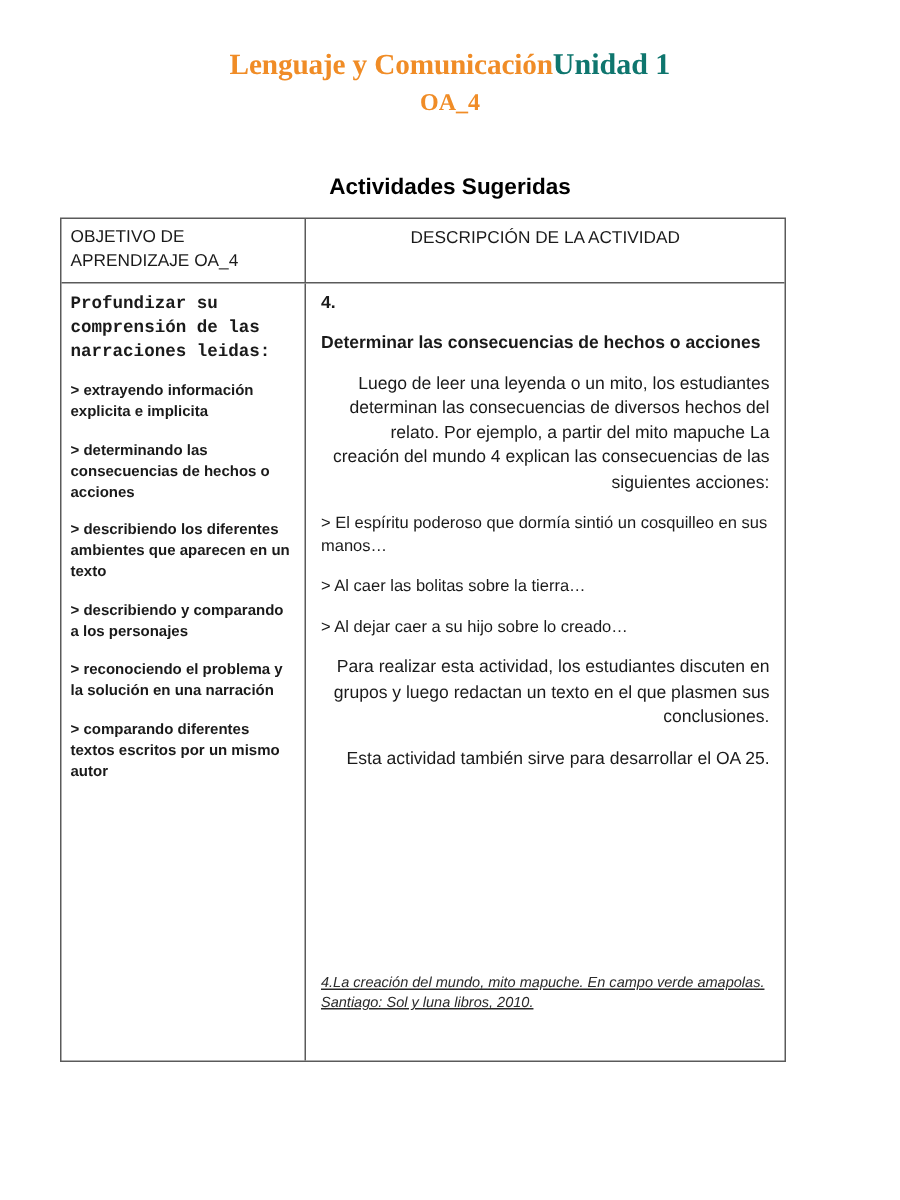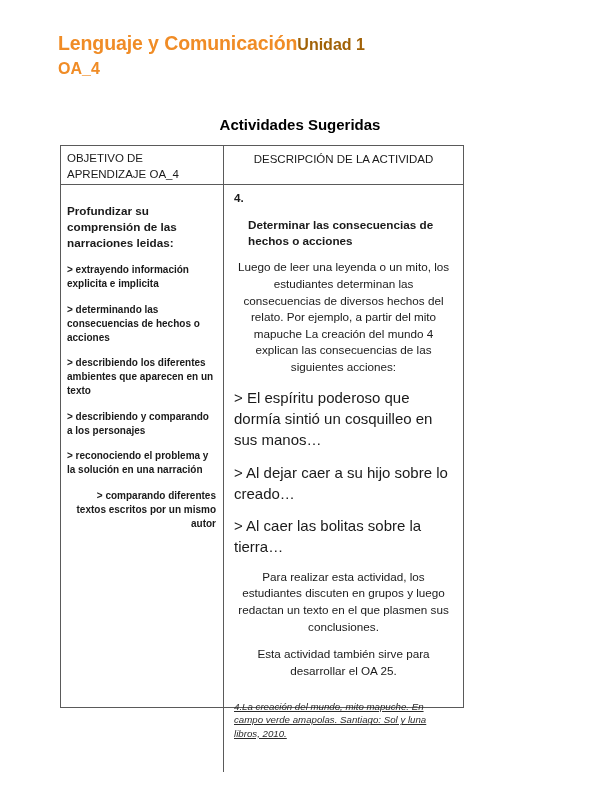--- a/index.html
+++ b/index.html
@@ -28,38 +28,39 @@
   
   .doc-header {
     position: absolute;
     left: 58px;
     top: 32px;
     width: 484px;
     height: 56px;
   }
   .hdr-row {
     display: flex;
-    justify-content: flex-start;
+    justify-content: center;
     align-items: baseline;
     width: 100%;
+    font-family: Liberation Serif, serif;
   }
   .hdr-row-1 { height: 26px; }
   .hdr-row-2 { height: 24px; margin-top: 2px; }
 
   .subject-title {
     font-size: 19.5px;
     font-weight: bold;
     color: #F08C26;
     letter-spacing: -0.1px;
     white-space: nowrap;
   }
   .unit-label {
-    font-size: 16px;
-    font-weight: bold;
-    color: #a16207;
+    font-size: 20px;
+    font-weight: bold;
+    color: #0f766e;
     white-space: nowrap;
   }
   .grade-title {
     font-size: 17px;
     font-weight: bold;
     color: #111111;
     white-space: nowrap;
   }
   .oa-label {
     font-size: 16px;
@@ -76,23 +77,23 @@
     width: 484px;
     text-align: center;
     font-size: 15px;
     font-weight: bold;
     color: #000000;
   }
 
   
   .act-table {
     position: absolute;
-    left: 60px;
+    left: 40px;
     top: 145px;
-    width: 404px;
+    width: 484px;
     height: 563px;
     border: 1px solid #5a5a5a;
     box-sizing: border-box;
     display: flex;
     flex-direction: column;
   }
   .table-head {
     display: flex;
     border-bottom: 1px solid #5a5a5a;
     min-height: 38px;
@@ -129,55 +130,56 @@
     line-height: 1.35;
     padding-top: 1px;
   }
 
   
   .obj-intro {
     font-size: 11.7px;
     font-weight: bold;
     line-height: 1.38;
     color: #1a1a1a;
-    margin: 13px 0 12px 0;
+    margin: 0 0 12px 0;
+    font-family: Liberation Mono, monospace;
   }
   .obj-item {
     font-size: 10px;
     font-weight: bold;
     line-height: 1.38;
     color: #1a1a1a;
     margin: 0 0 12px 0;
   }
-  .obj-item:last-child { margin-bottom: 0; text-align: right; }
+  .obj-item:last-child { margin-bottom: 0; }
 
   
   .act-number {
     font-size: 11.7px;
     font-weight: bold;
     color: #1a1a1a;
     margin: 0 0 11px 0;
     line-height: 1.35;
   }
   .act-heading {
     font-size: 11.7px;
     font-weight: bold;
     color: #1a1a1a;
-    margin: 0 0 11px 14px;
+    margin: 0 0 11px 0;
     line-height: 1.35;
   }
   .act-para {
     font-size: 11.7px;
     color: #1a1a1a;
     line-height: 1.42;
     margin: 0 0 11px 0;
-    text-align: center;
+    text-align: right;
   }
   .act-bullet {
-    font-size: 15px;
+    font-size: 11px;
     color: #1a1a1a;
     line-height: 1.42;
     margin: 0 0 11px 0;
   }
   .spacer-fill { flex: 1; min-height: 10px; }
   .footnote {
     font-size: 9.7px;
     font-style: italic;
     color: #2a2a2a;
     line-height: 1.35;
@@ -224,22 +226,22 @@
         <p class="obj-item">&gt; describiendo y comparando a los personajes</p>
         <p class="obj-item">&gt; reconociendo el problema y la solución en una narración</p>
         <p class="obj-item">&gt; comparando diferentes textos escritos por un mismo autor</p>
       </div>
 
       <div class="col-right">
         <p class="act-number">4.</p>
         <p class="act-heading">Determinar las consecuencias de hechos o acciones</p>
         <p class="act-para">Luego de leer una leyenda o un mito, los estudiantes determinan las consecuencias de diversos hechos del relato. Por ejemplo, a partir del mito mapuche La creación del mundo 4 explican las consecuencias de las siguientes acciones:</p>
         <p class="act-bullet">&gt; El espíritu poderoso que dormía sintió un cosquilleo en sus manos…</p>
+        <p class="act-bullet">&gt; Al caer las bolitas sobre la tierra…</p>
         <p class="act-bullet">&gt; Al dejar caer a su hijo sobre lo creado…</p>
-        <p class="act-bullet">&gt; Al caer las bolitas sobre la tierra…</p>
         <p class="act-para">Para realizar esta actividad, los estudiantes discuten en grupos y luego redactan un texto en el que plasmen sus conclusiones.</p>
         <p class="act-para">Esta actividad también sirve para desarrollar el OA 25.</p>
         <div class="spacer-fill"></div>
         <p class="footnote">4.La creación del mundo, mito mapuche. En campo verde amapolas. Santiago: Sol y luna libros, 2010.</p>
       </div>
 
     </div>
   </div>
 
 </div>

